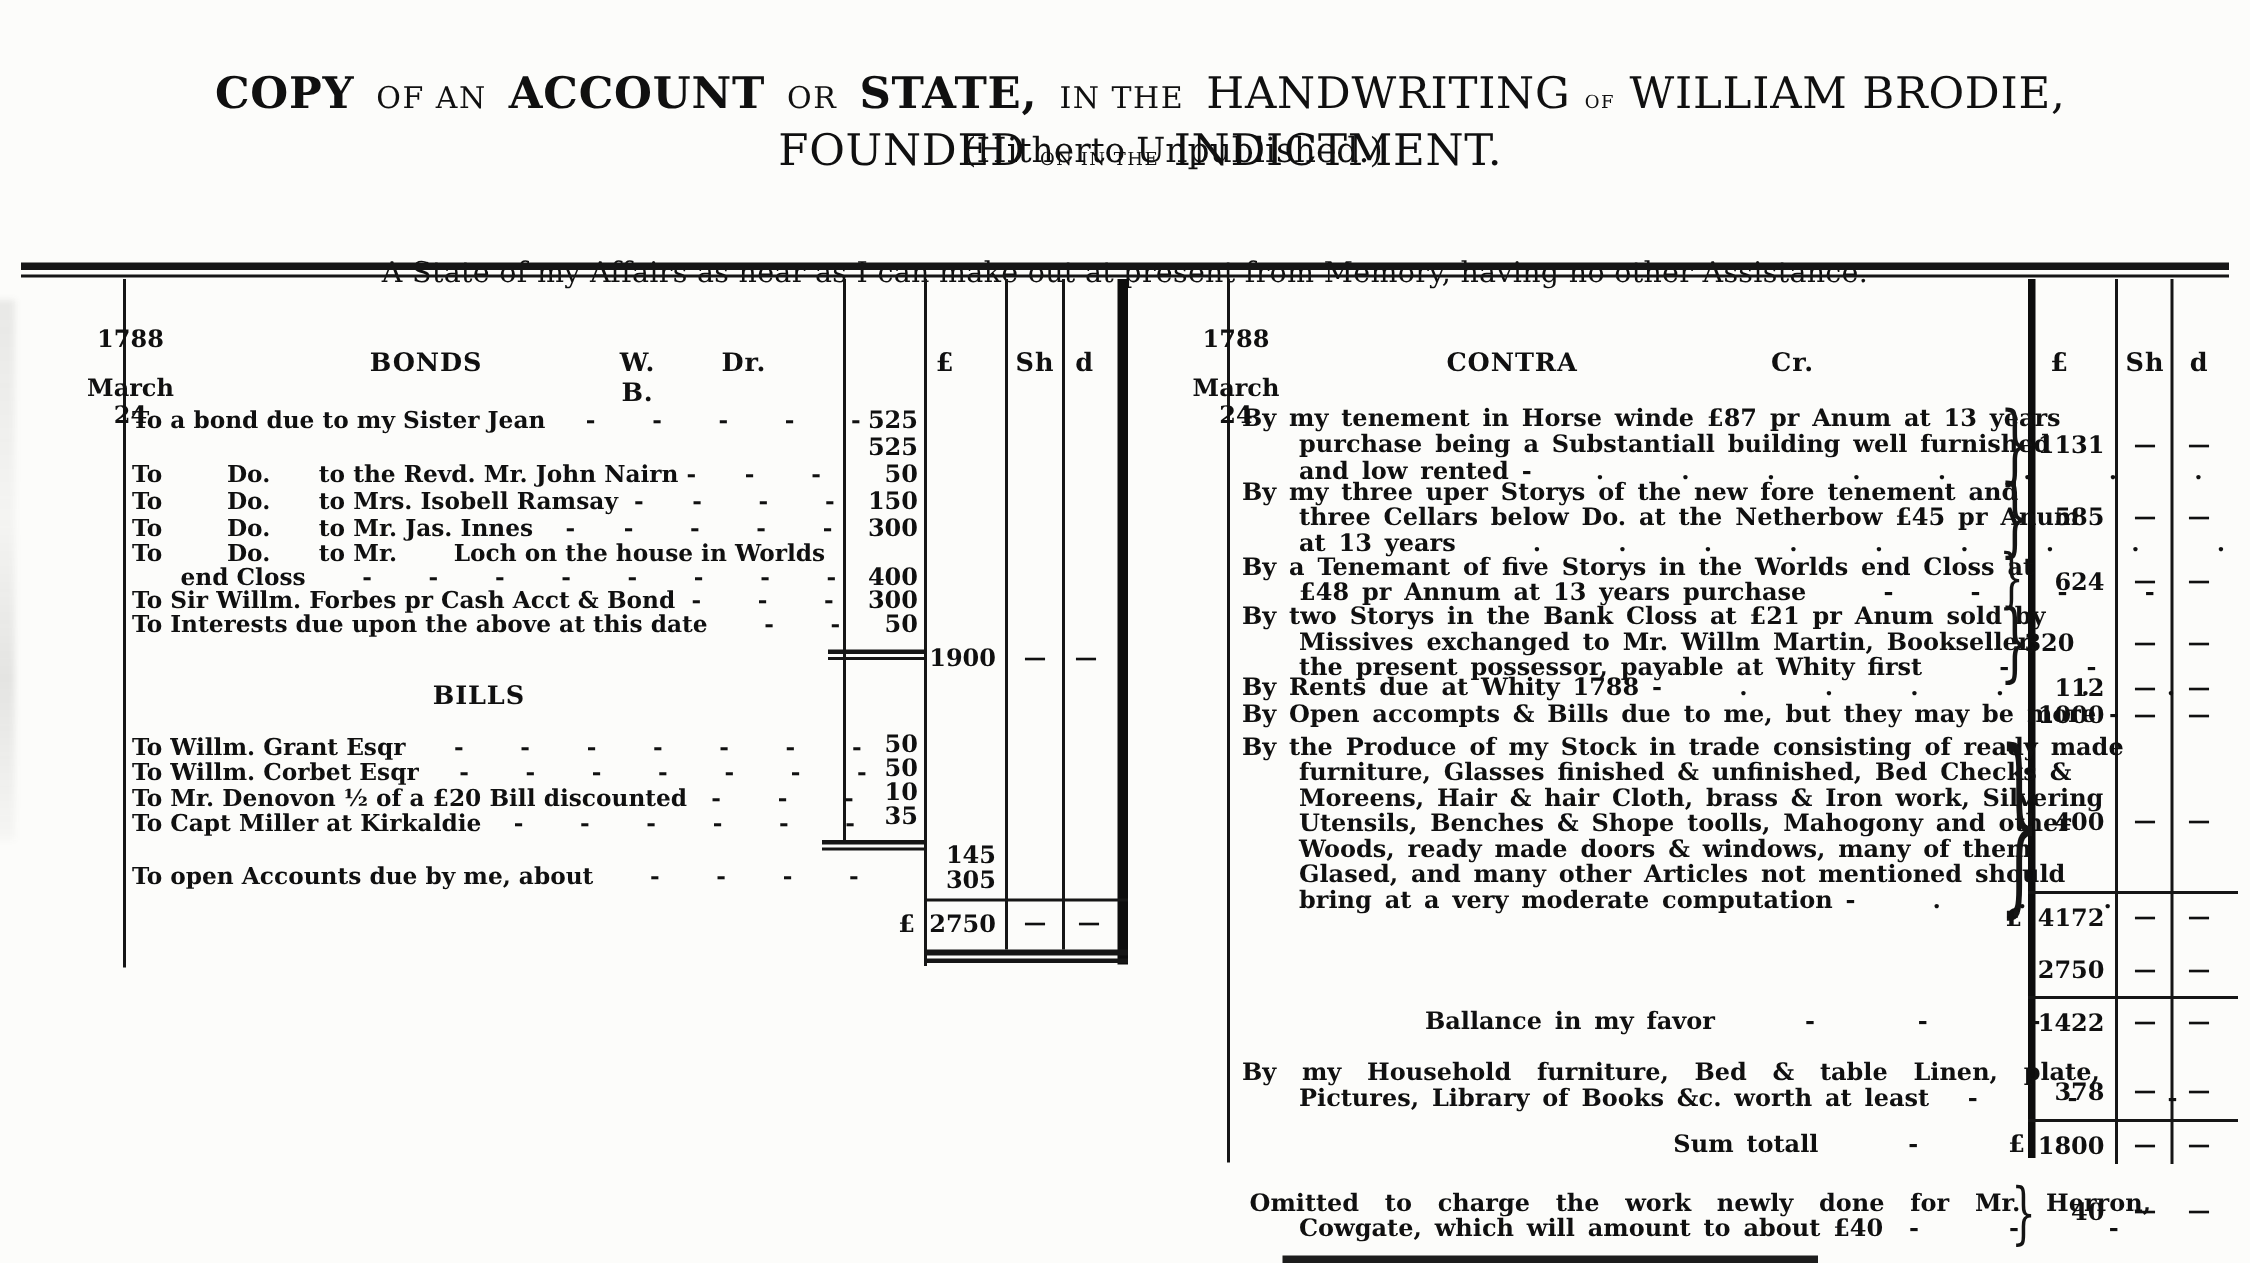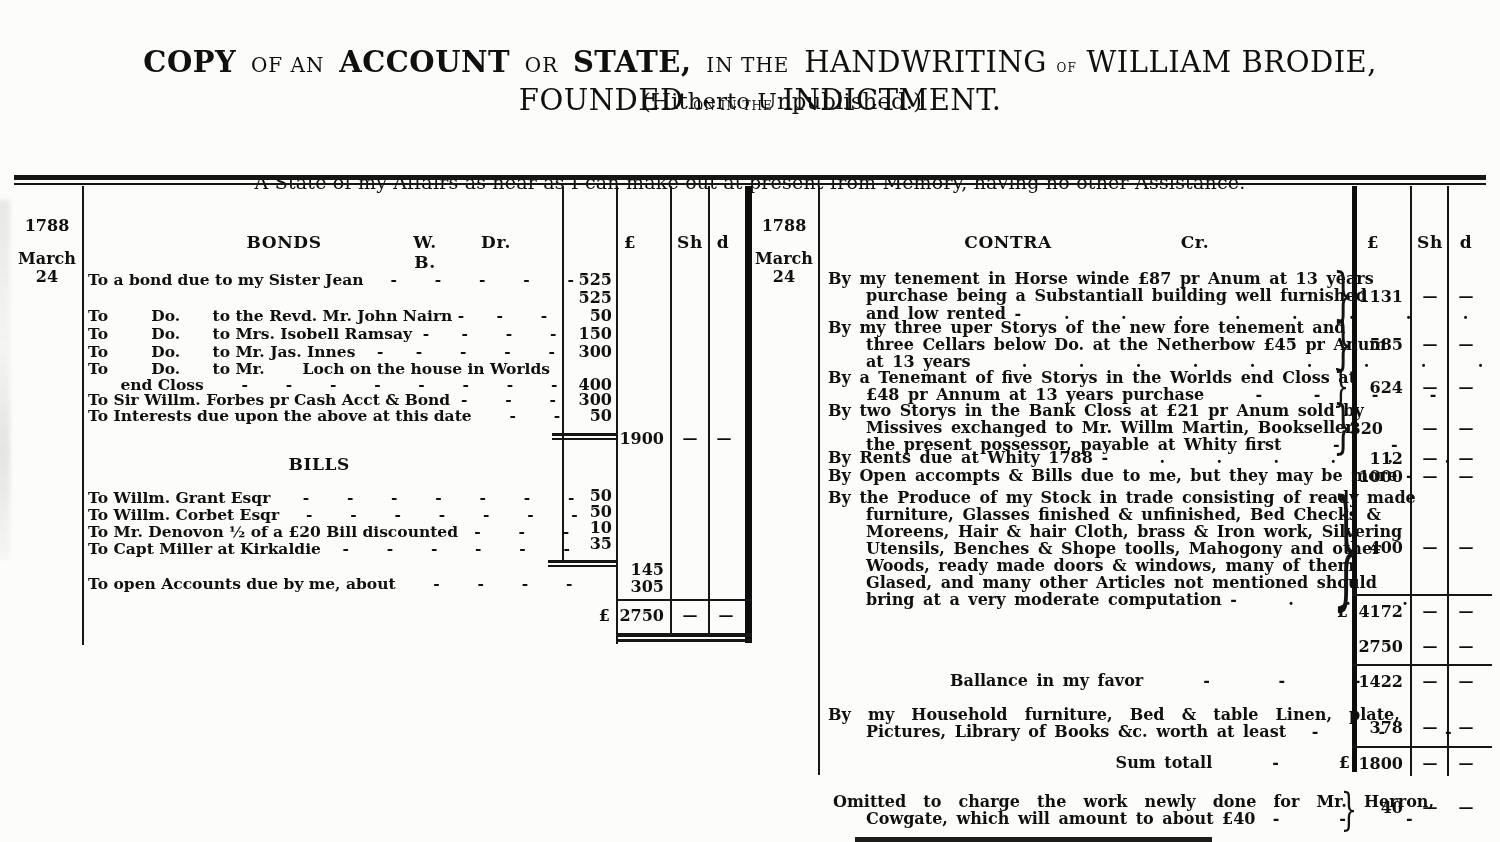--- a/index.html
+++ b/index.html
@@ -13,21 +13,21 @@
   .tl-sc-r{font-weight:400;font-size:12px;letter-spacing:1px;}
   .hline{left:0;width:1500px;text-align:center;white-space:pre;}
   .hitherto{font-weight:400;font-size:23px;}
   .motto{font-weight:400;font-size:19px;letter-spacing:.2px;margin-top:28px;}
   
   .t  {font:700 15.5px/19px "DejaVu Serif",serif;white-space:pre;}
   .tj {font:700 16px/18px "DejaVu Serif",serif;white-space:pre;word-spacing:3px;}
   .n  {font:700 16px/19px "DejaVu Serif",serif;text-align:right;}
   .dash{font:700 15px/19px "DejaVu Serif",serif;text-align:center;}
   .hdr{font:700 17px/20px "DejaVu Serif",serif;letter-spacing:.6px;text-align:center;}
-  .date{font:700 16px/19px "DejaVu Serif",serif;text-align:center;}
+  .date{font:700 16px/19px "DejaVu Serif",serif;text-align:center;margin-left:40px;}
   .vr{position:absolute;background:#161616;width:1.5px;}
   .vrh{position:absolute;background:#0d0d0d;}
   .hr{position:absolute;background:#161616;}
   .brace{position:absolute;font-weight:400;color:#141414;transform-origin:50% 50%;}
 </style>
 </head>
 <body>
 
 <div class="page">
 

